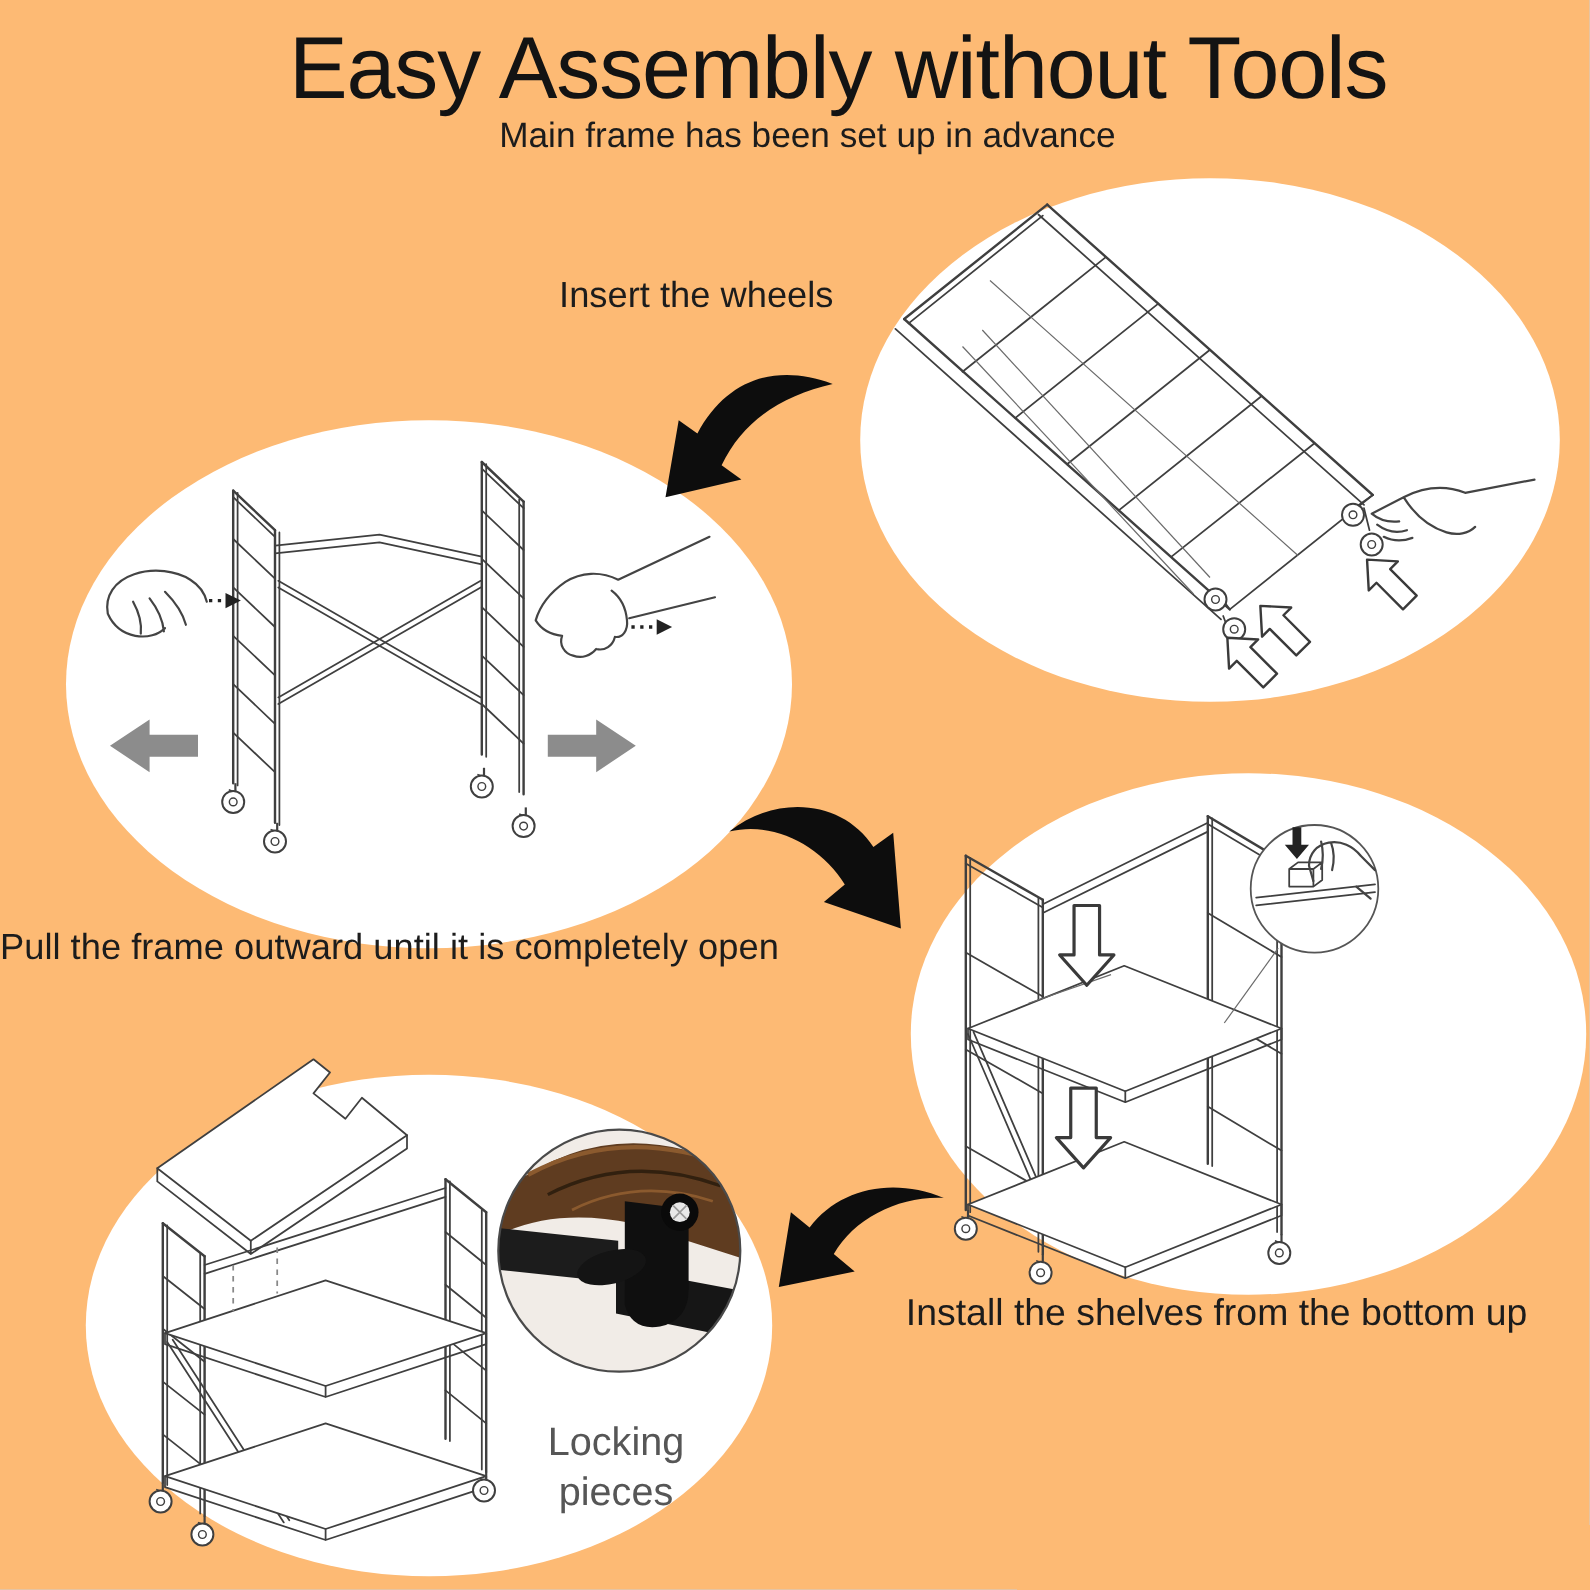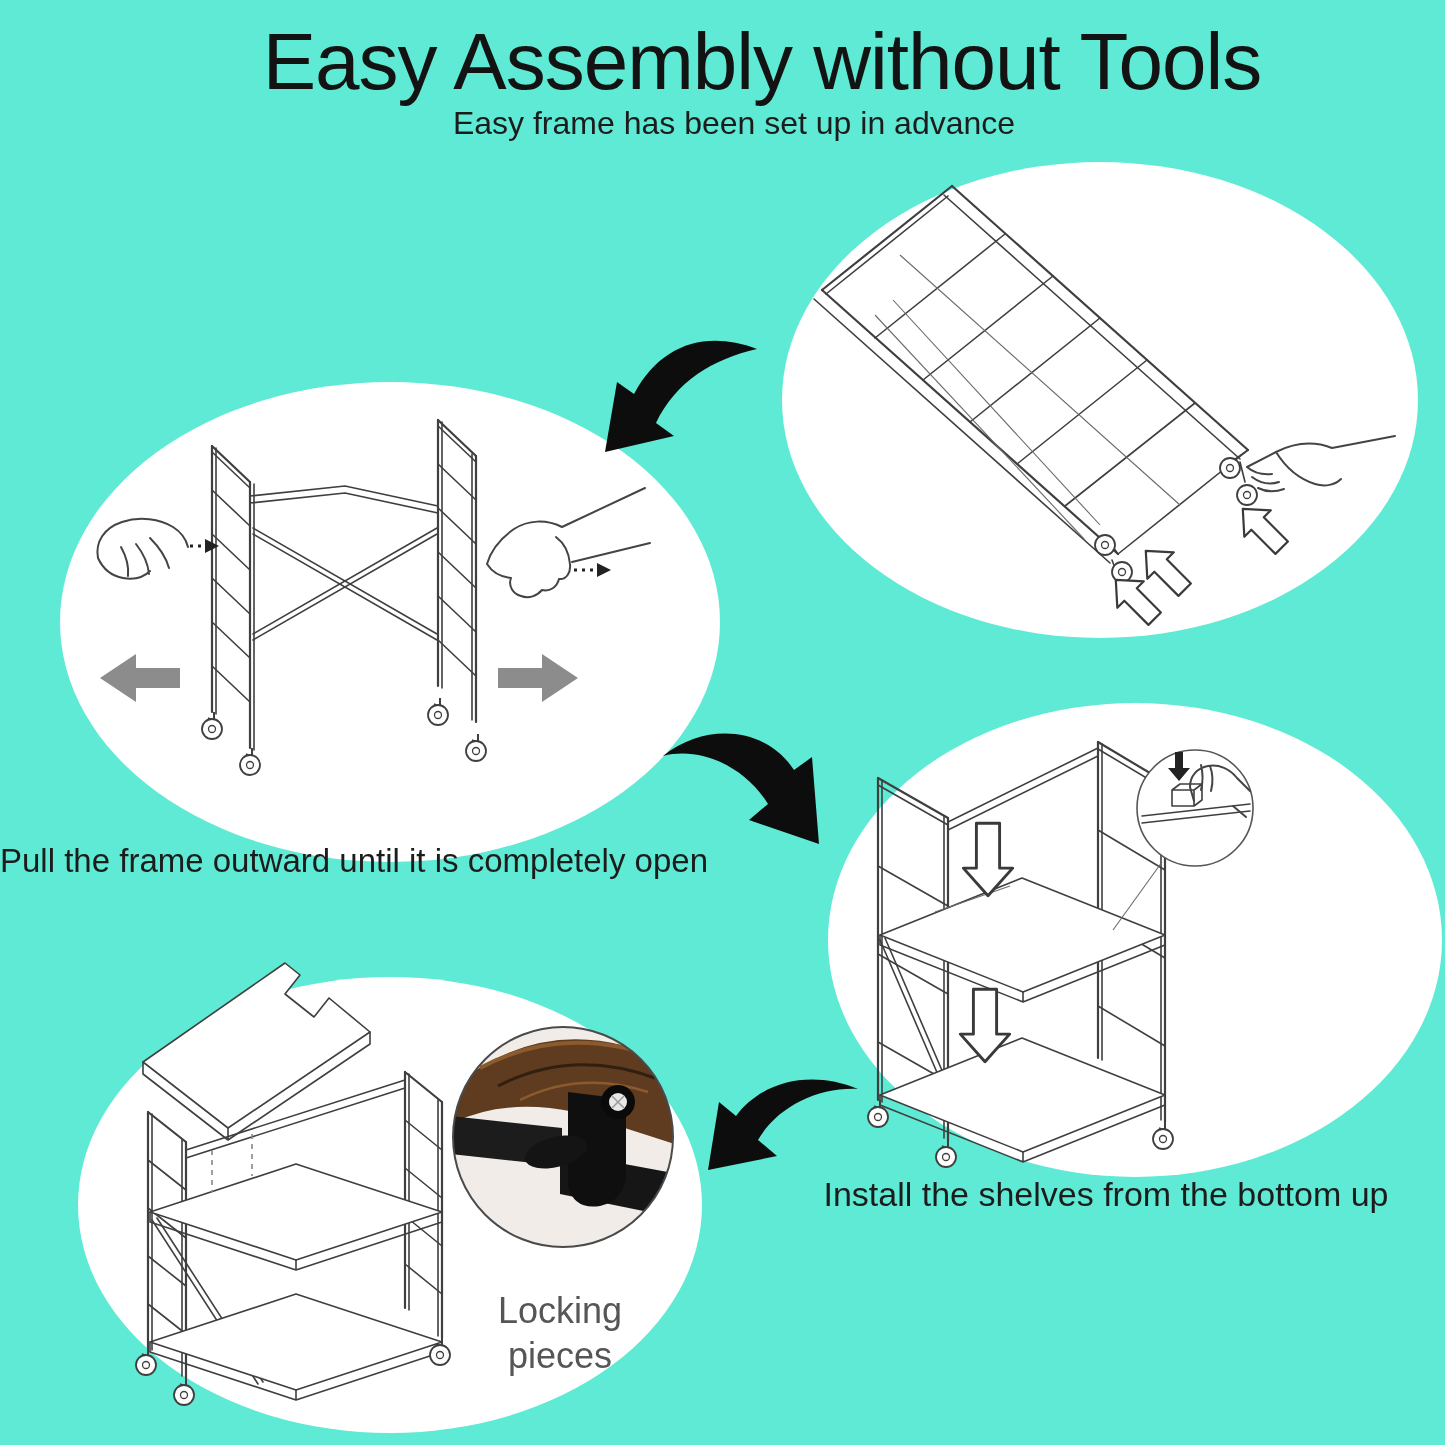--- a/index.html
+++ b/index.html
@@ -1,18 +1,18 @@
 <!DOCTYPE html>
 <html><head>
 <meta charset="utf-8">
 <style>
   html,body{margin:0;padding:0;background:#d2ccc7;}
   .stage{
     position:relative;width:1445px;height:1445px;overflow:hidden;
-    background:#5eead4;font-family:"Liberation Sans",sans-serif;color:#1c1c1c;
+    background:#fdba74;font-family:"Liberation Sans",sans-serif;color:#1c1c1c;
   }
   .scene{position:absolute;left:0;top:0;}
   .label{position:absolute;white-space:nowrap;line-height:1.1;}
   .center{transform:translateX(-50%);}
   .title{left:762px;top:18px;font-size:80px;font-weight:500;letter-spacing:-1px;color:#131313;}
   .subtitle{left:734px;top:106px;font-size:32px;color:#1c1c1c;}
   .step1{left:633px;top:250px;font-size:33px;}
   .step2{left:0;top:843px;font-size:33px;}
   .step3{left:1106px;top:1176px;font-size:34px;}
   .step4{left:721px;top:1370px;font-size:32px;}
@@ -246,18 +246,19 @@
       <circle cx="563" cy="1137" r="110" fill="none" stroke="#4a4a4a" stroke-width="2"></circle>
     </g>
   </g>
 
   <path class="flow" d="M757,349 C706,330 661,344 634,394 L617,382 L605,452 L674,436 L656,423 C676,381 713,359 757,349 Z"></path>
   <path class="flow" d="M663,756 C707,721 767,728 794,770 L812,757 L819,844 L749,820 L768,804 C746,768 702,746 663,756 Z"></path>
   <path class="flow" d="M858,1089 C812,1070 763,1080 736,1116 L719,1102 L708,1170 L777,1156 L758,1140 C777,1107 818,1087 858,1089 Z"></path>
 </svg>
 
 <div class="label title center">Easy Assembly without Tools</div>
-<div class="label subtitle center">Easy frame has been set up in advance</div>
+<div class="label subtitle center">Main frame has been set up in advance</div>
+<div class="label step1 center">Insert the wheels</div>
 <div class="label step2">Pull the frame outward until it is completely open</div>
 <div class="label step3 center">Install the shelves from the bottom up</div>
 <div class="label locking">Locking pieces</div>
 
 </div>
 
 </body></html>

